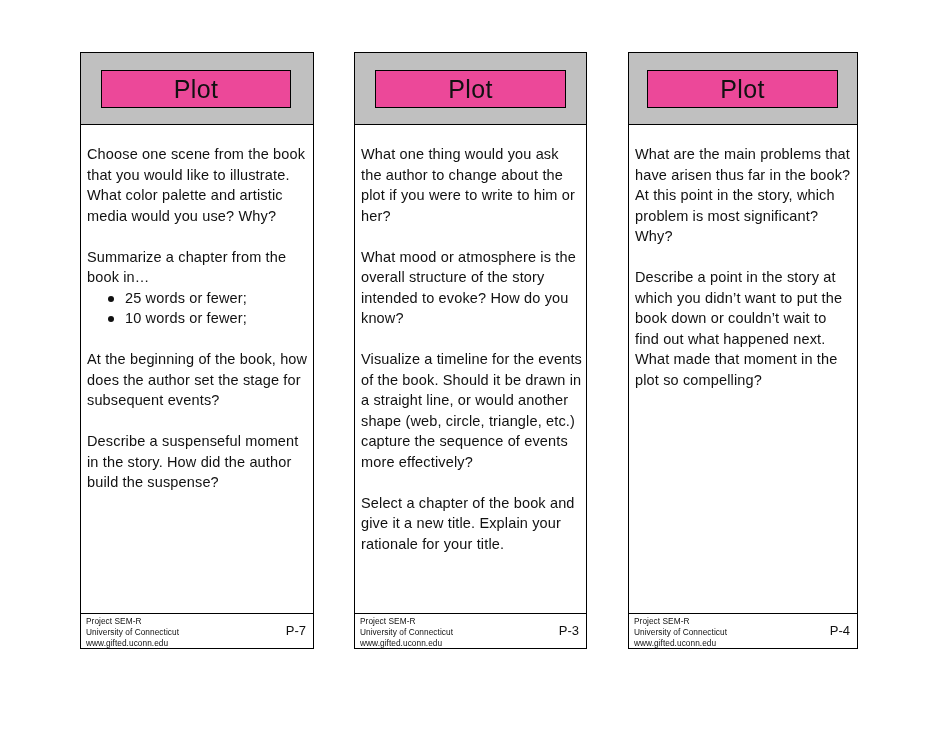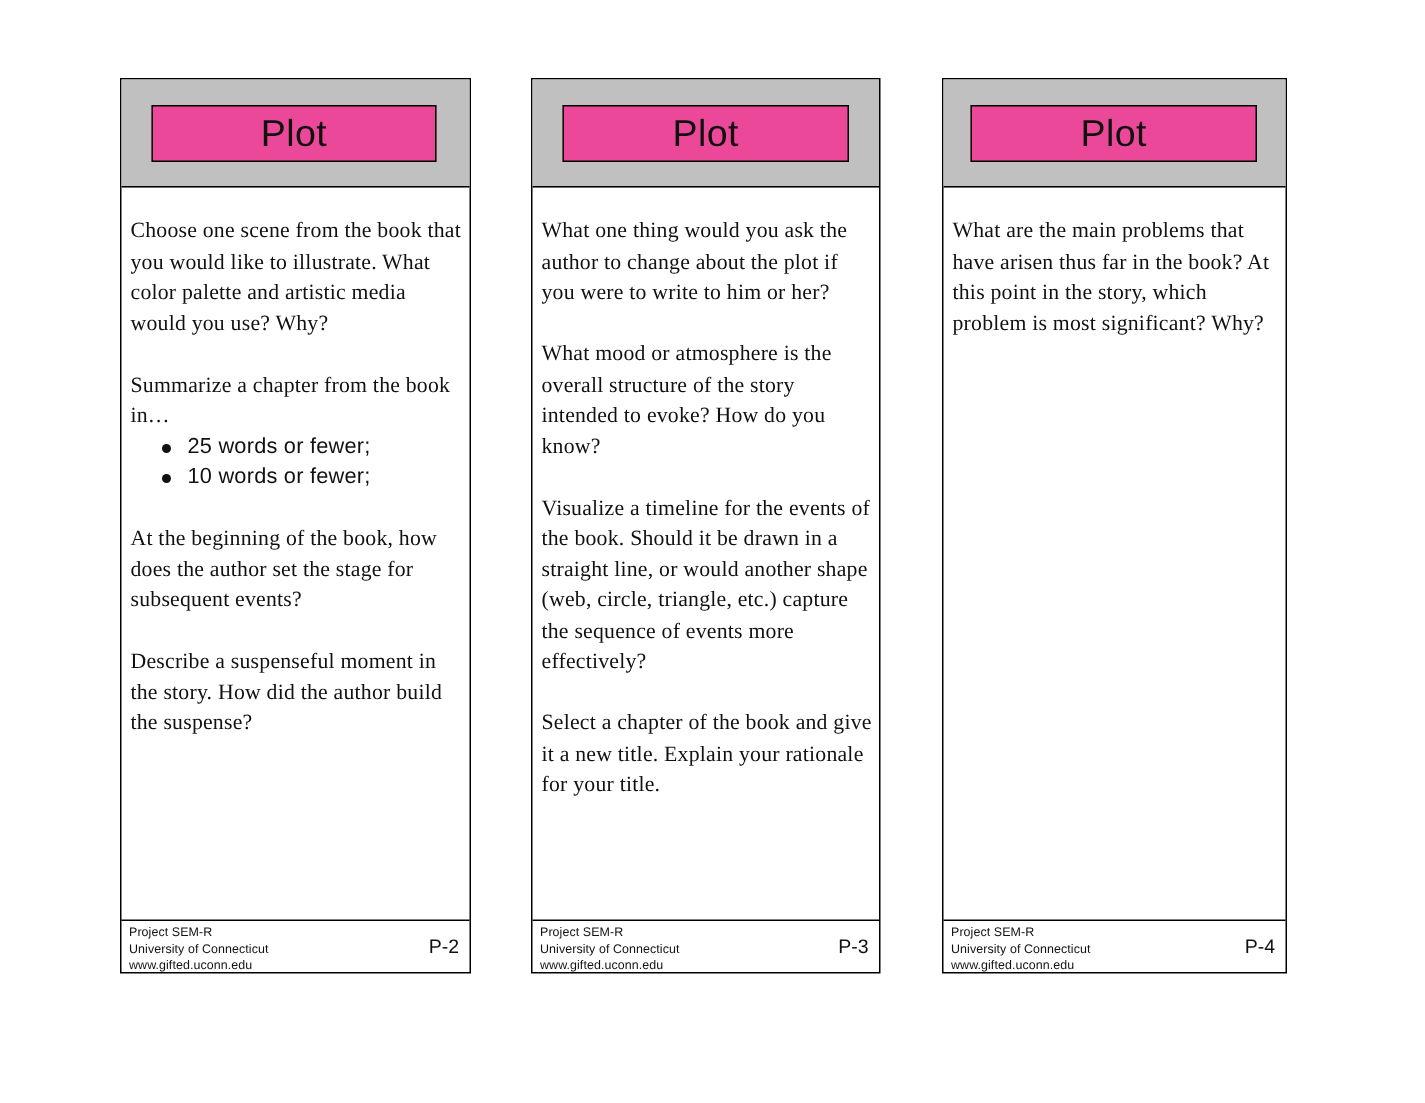--- a/index.html
+++ b/index.html
@@ -50,21 +50,20 @@
       position: absolute;
       left: 6px;
       right: 4px;
       top: 91px;
       font-size: 14.5px;
       line-height: 20.5px;
       letter-spacing: 0.15px;
     }
     .para {
       margin: 0 0 20.5px 0;
-      font-family: Liberation Serif, serif;
     }
     .bullets {
       margin: 0;
       padding: 0;
       list-style: none;
     }
     .bullets li {
       position: relative;
       padding-left: 38px;
     }
@@ -117,21 +116,21 @@
     </ul>
     <p class="para">At the beginning of the book, how does the author set the stage for subsequent events?</p>
     <p class="para">Describe a suspenseful moment in the story. How did the author build the suspense?</p>
   </div>
   <div class="card-footer">
     <div class="footer-lines">
       <div>Project SEM-R</div>
       <div>University of Connecticut</div>
       <div>www.gifted.uconn.edu</div>
     </div>
-    <div class="page-code">P-2</div>
+    <div class="page-code">P-7</div>
   </div>
 </div>
 
 <div class="card" style="left:354px; width:233px;">
   <div class="card-header">
     <div class="title-box" style="left:20px; width:191px;">Plot</div>
   </div>
   <div class="card-body">
     <p class="para">What one thing would you ask the author to change about the plot if you were to write to him or her?</p>
     <p class="para">What mood or atmosphere is the overall structure of the story intended to evoke? How do you know?</p>
@@ -147,20 +146,21 @@
     <div class="page-code">P-3</div>
   </div>
 </div>
 
 <div class="card" style="left:628px; width:230px;">
   <div class="card-header">
     <div class="title-box" style="left:18px; width:191px;">Plot</div>
   </div>
   <div class="card-body">
     <p class="para">What are the main problems that have arisen thus far in the book? At this point in the story, which problem is most significant? Why?</p>
+    <p class="para">Describe a point in the story at which you didn’t want to put the book down or couldn’t wait to find out what happened next. What made that moment in the plot so compelling?</p>
   </div>
   <div class="card-footer">
     <div class="footer-lines">
       <div>Project SEM-R</div>
       <div>University of Connecticut</div>
       <div>www.gifted.uconn.edu</div>
     </div>
     <div class="page-code">P-4</div>
   </div>
 </div>

